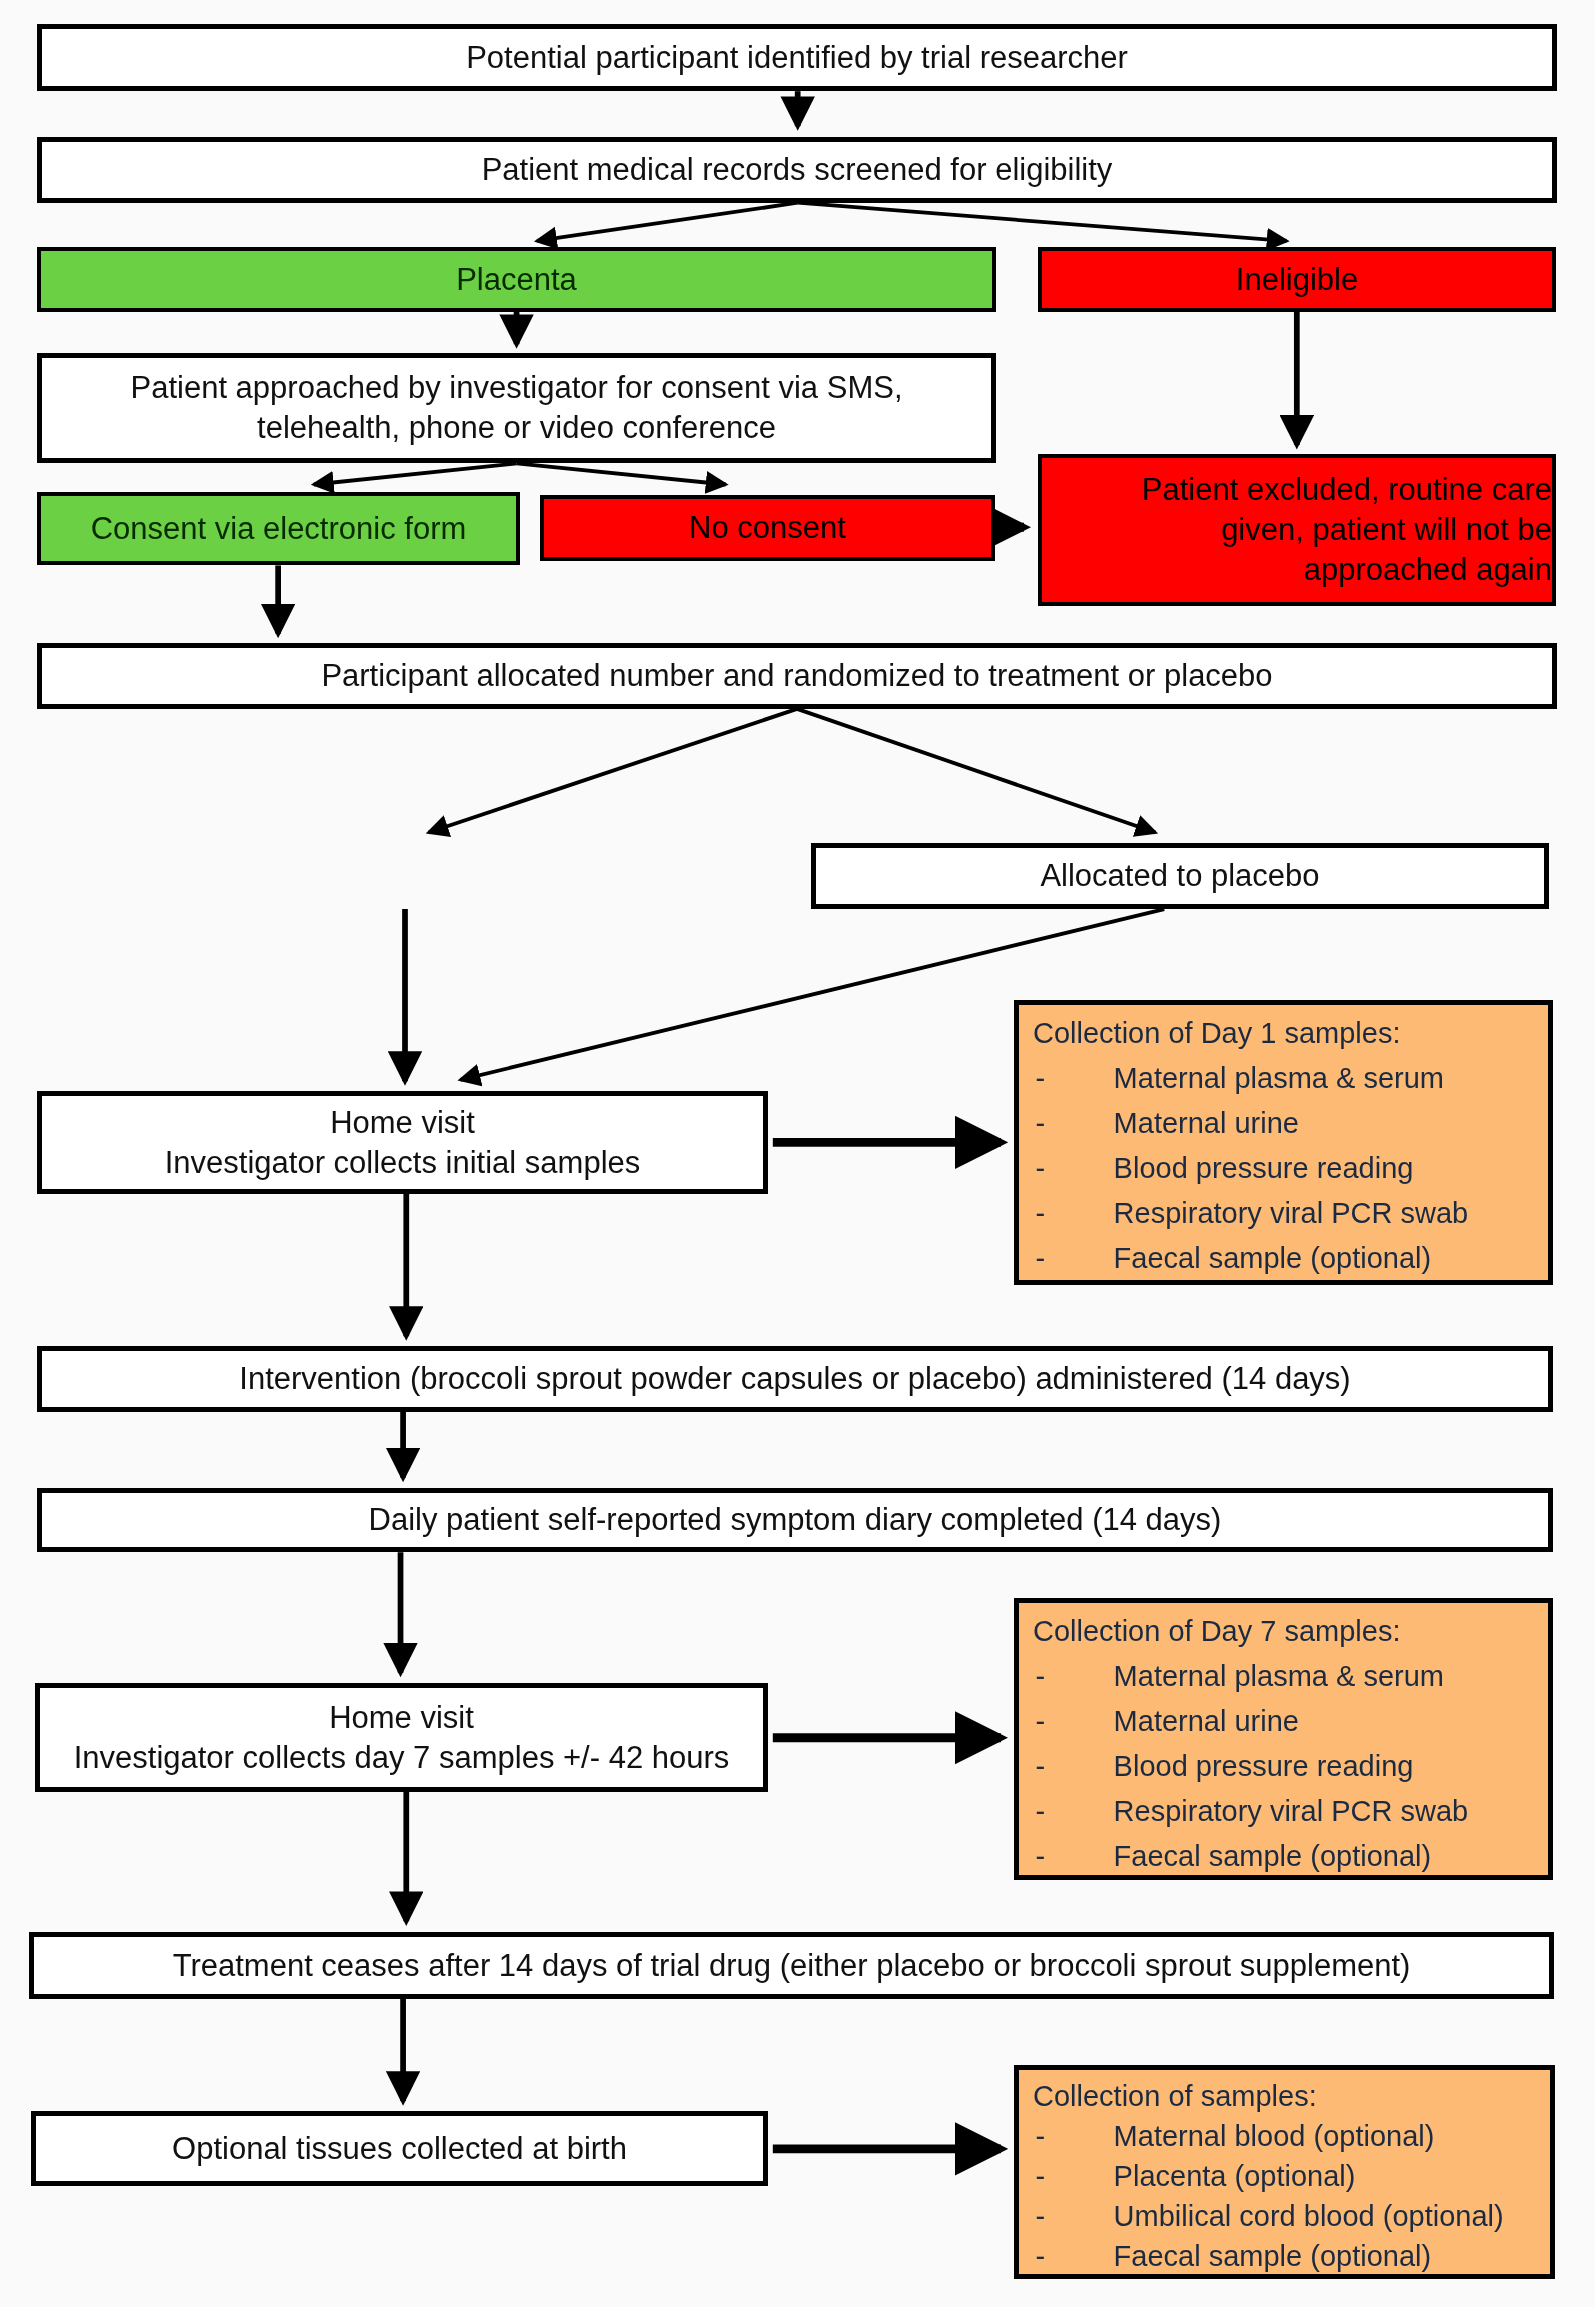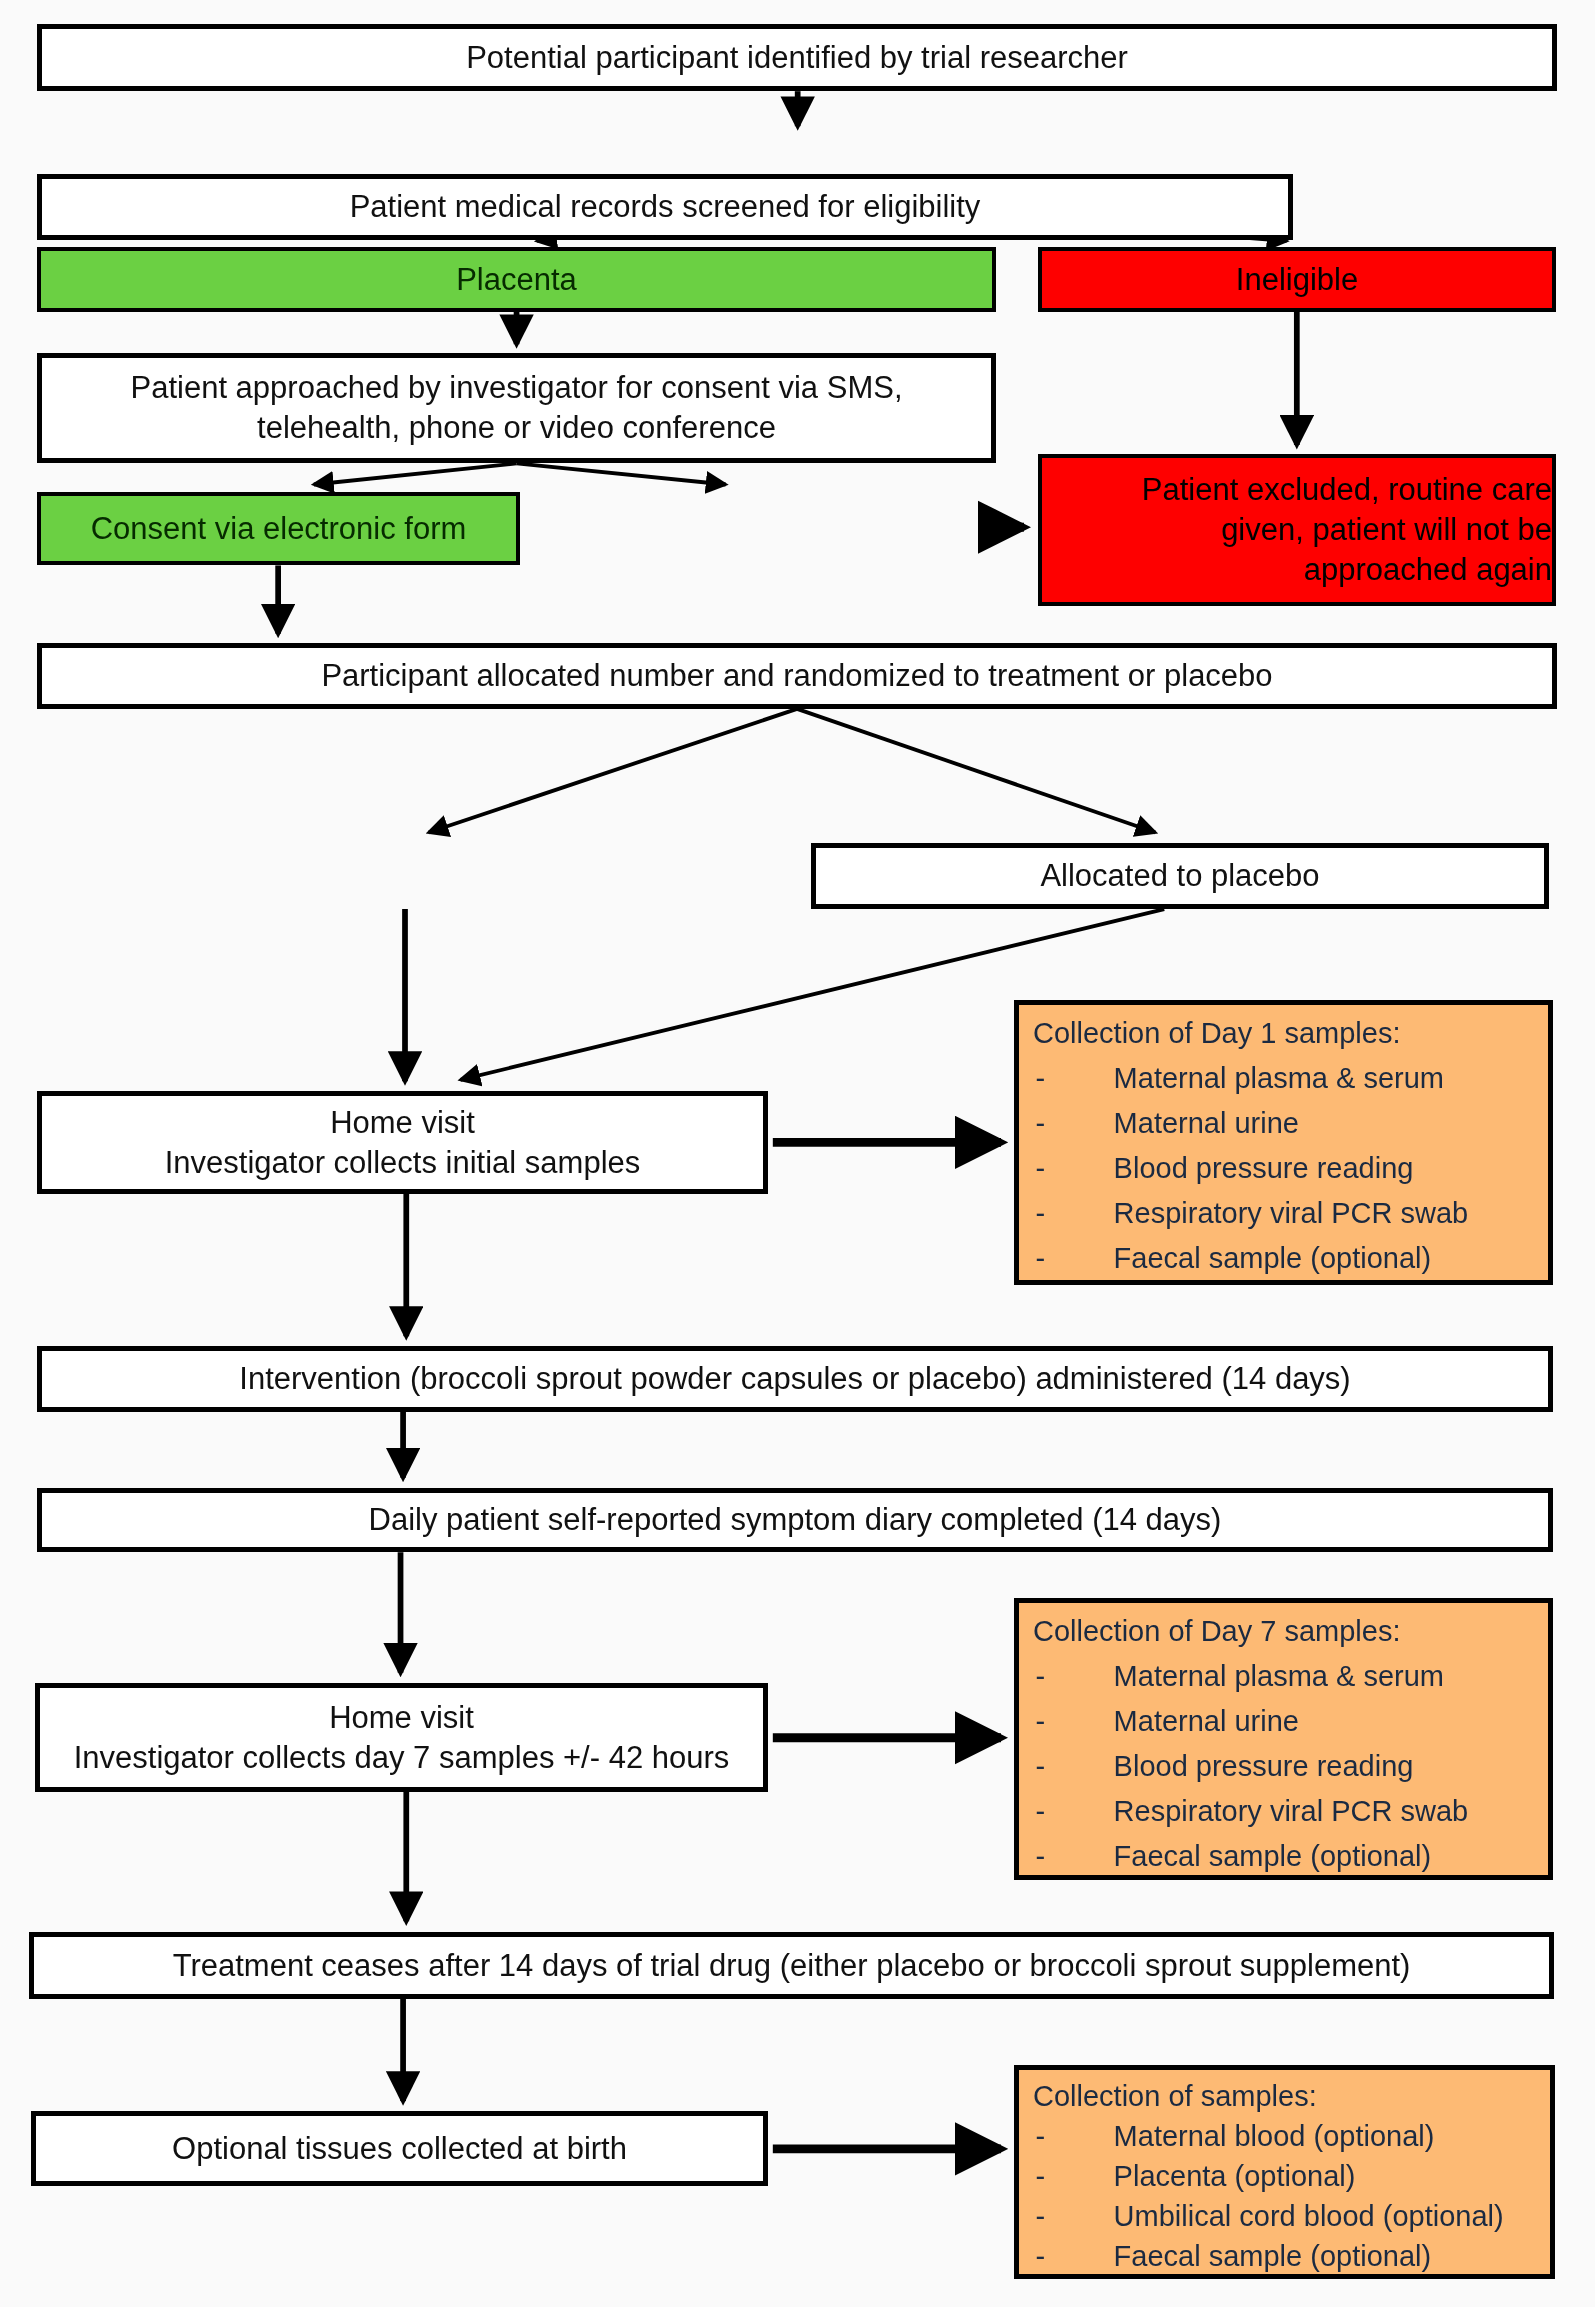--- a/index.html
+++ b/index.html
@@ -51,41 +51,44 @@
     <path class="arr" stroke-width="14" marker-end="url(#ah)" d="M1212 2726 L1570 2726"></path>
     <path class="arr" stroke-width="9" marker-end="url(#ah)" d="M637 2811 L637 3014"></path>
     <path class="arr" stroke-width="9" marker-end="url(#ah)" d="M632 3135 L632 3296"></path>
     <path class="arr" stroke-width="14" marker-end="url(#ah)" d="M1212 3371 L1570 3371"></path>
   </svg>
 
   <div class="node" style="left:37px;top:24px;width:1520px;height:67px;">
     <span>Potential participant identified by trial researcher</span>
   </div>
 
-  <div class="node" style="left:37px;top:137px;width:1256px;height:66px;margin-top:37px;">
+  <div class="node" style="left:37px;top:137px;width:1520px;height:66px;">
     <span>Patient medical records screened for eligibility</span>
   </div>
 
   <div class="node green" style="left:37px;top:247px;width:959px;height:65px;">
     <span>Placenta</span>
   </div>
 
   <div class="node red" style="left:1038px;top:247px;width:518px;height:65px;">
     <span>Ineligible</span>
   </div>
 
   <div class="node" style="left:37px;top:353px;width:959px;height:110px;">
     <span>Patient approached by investigator for consent via SMS,</span>
     <span>telehealth, phone or video conference</span>
   </div>
 
   <div class="node green" style="left:37px;top:492px;width:483px;height:73px;">
     <span>Consent via electronic form</span>
   </div>
 
+  <div class="node red" style="left:540px;top:495px;width:455px;height:66px;">
+    <span>No consent</span>
+  </div>
 
   <div class="node red" style="left:1038px;top:454px;width:518px;height:152px;align-items:flex-end;">
     <span>Patient excluded, routine care</span>
     <span>given, patient will not be</span>
     <span>approached again</span>
   </div>
 
   <div class="node" style="left:37px;top:643px;width:1520px;height:66px;">
     <span>Participant allocated number and randomized to treatment or placebo</span>
   </div>

